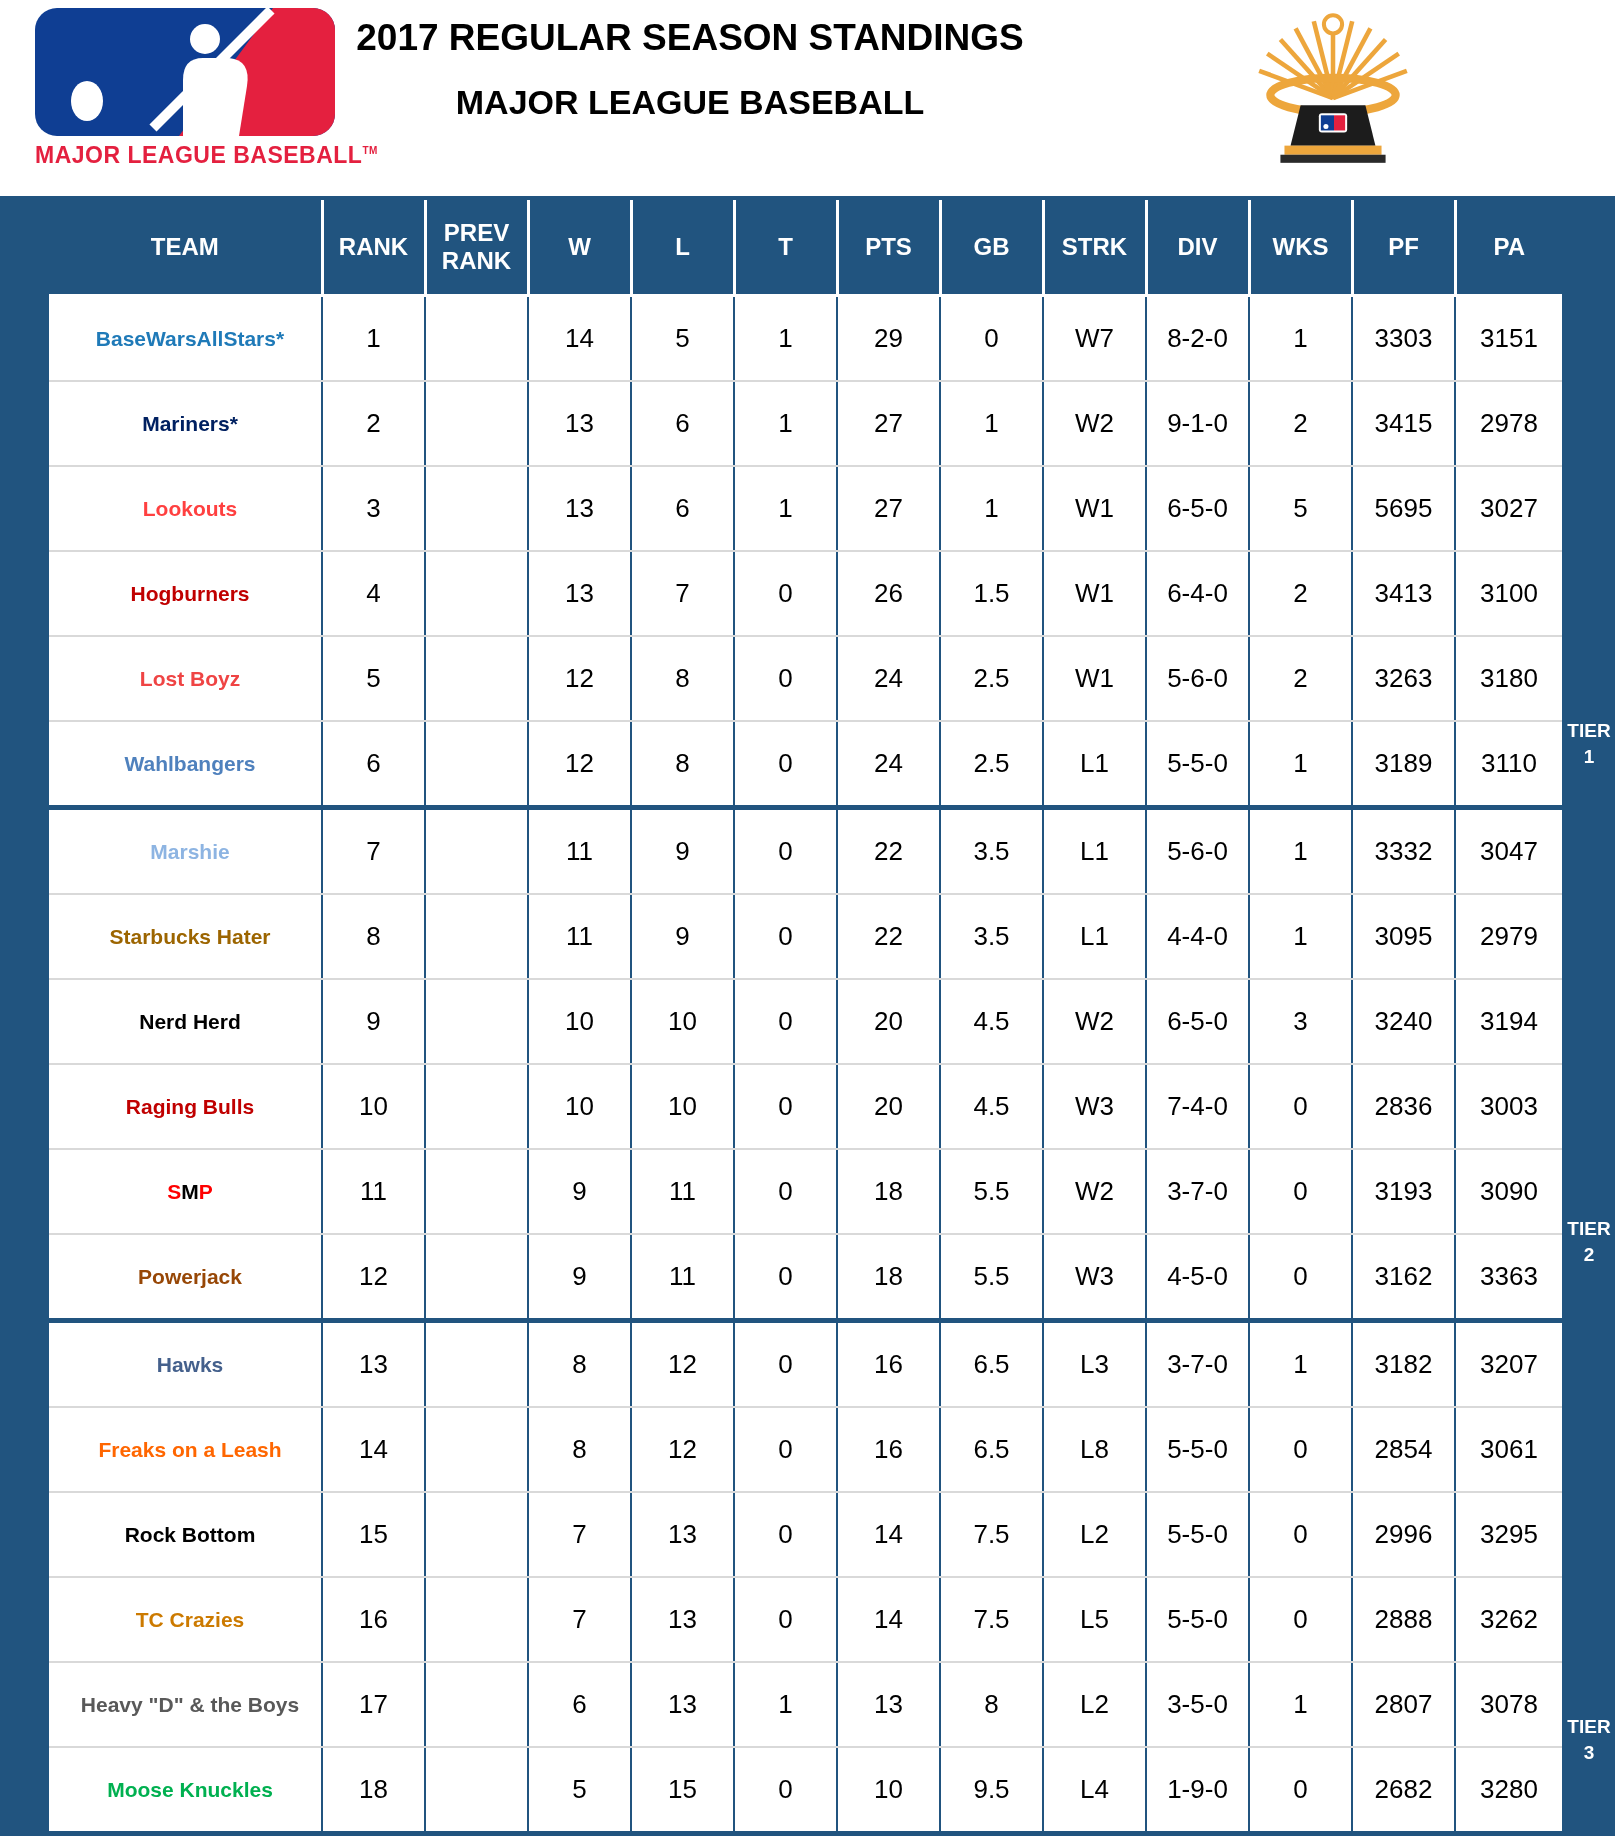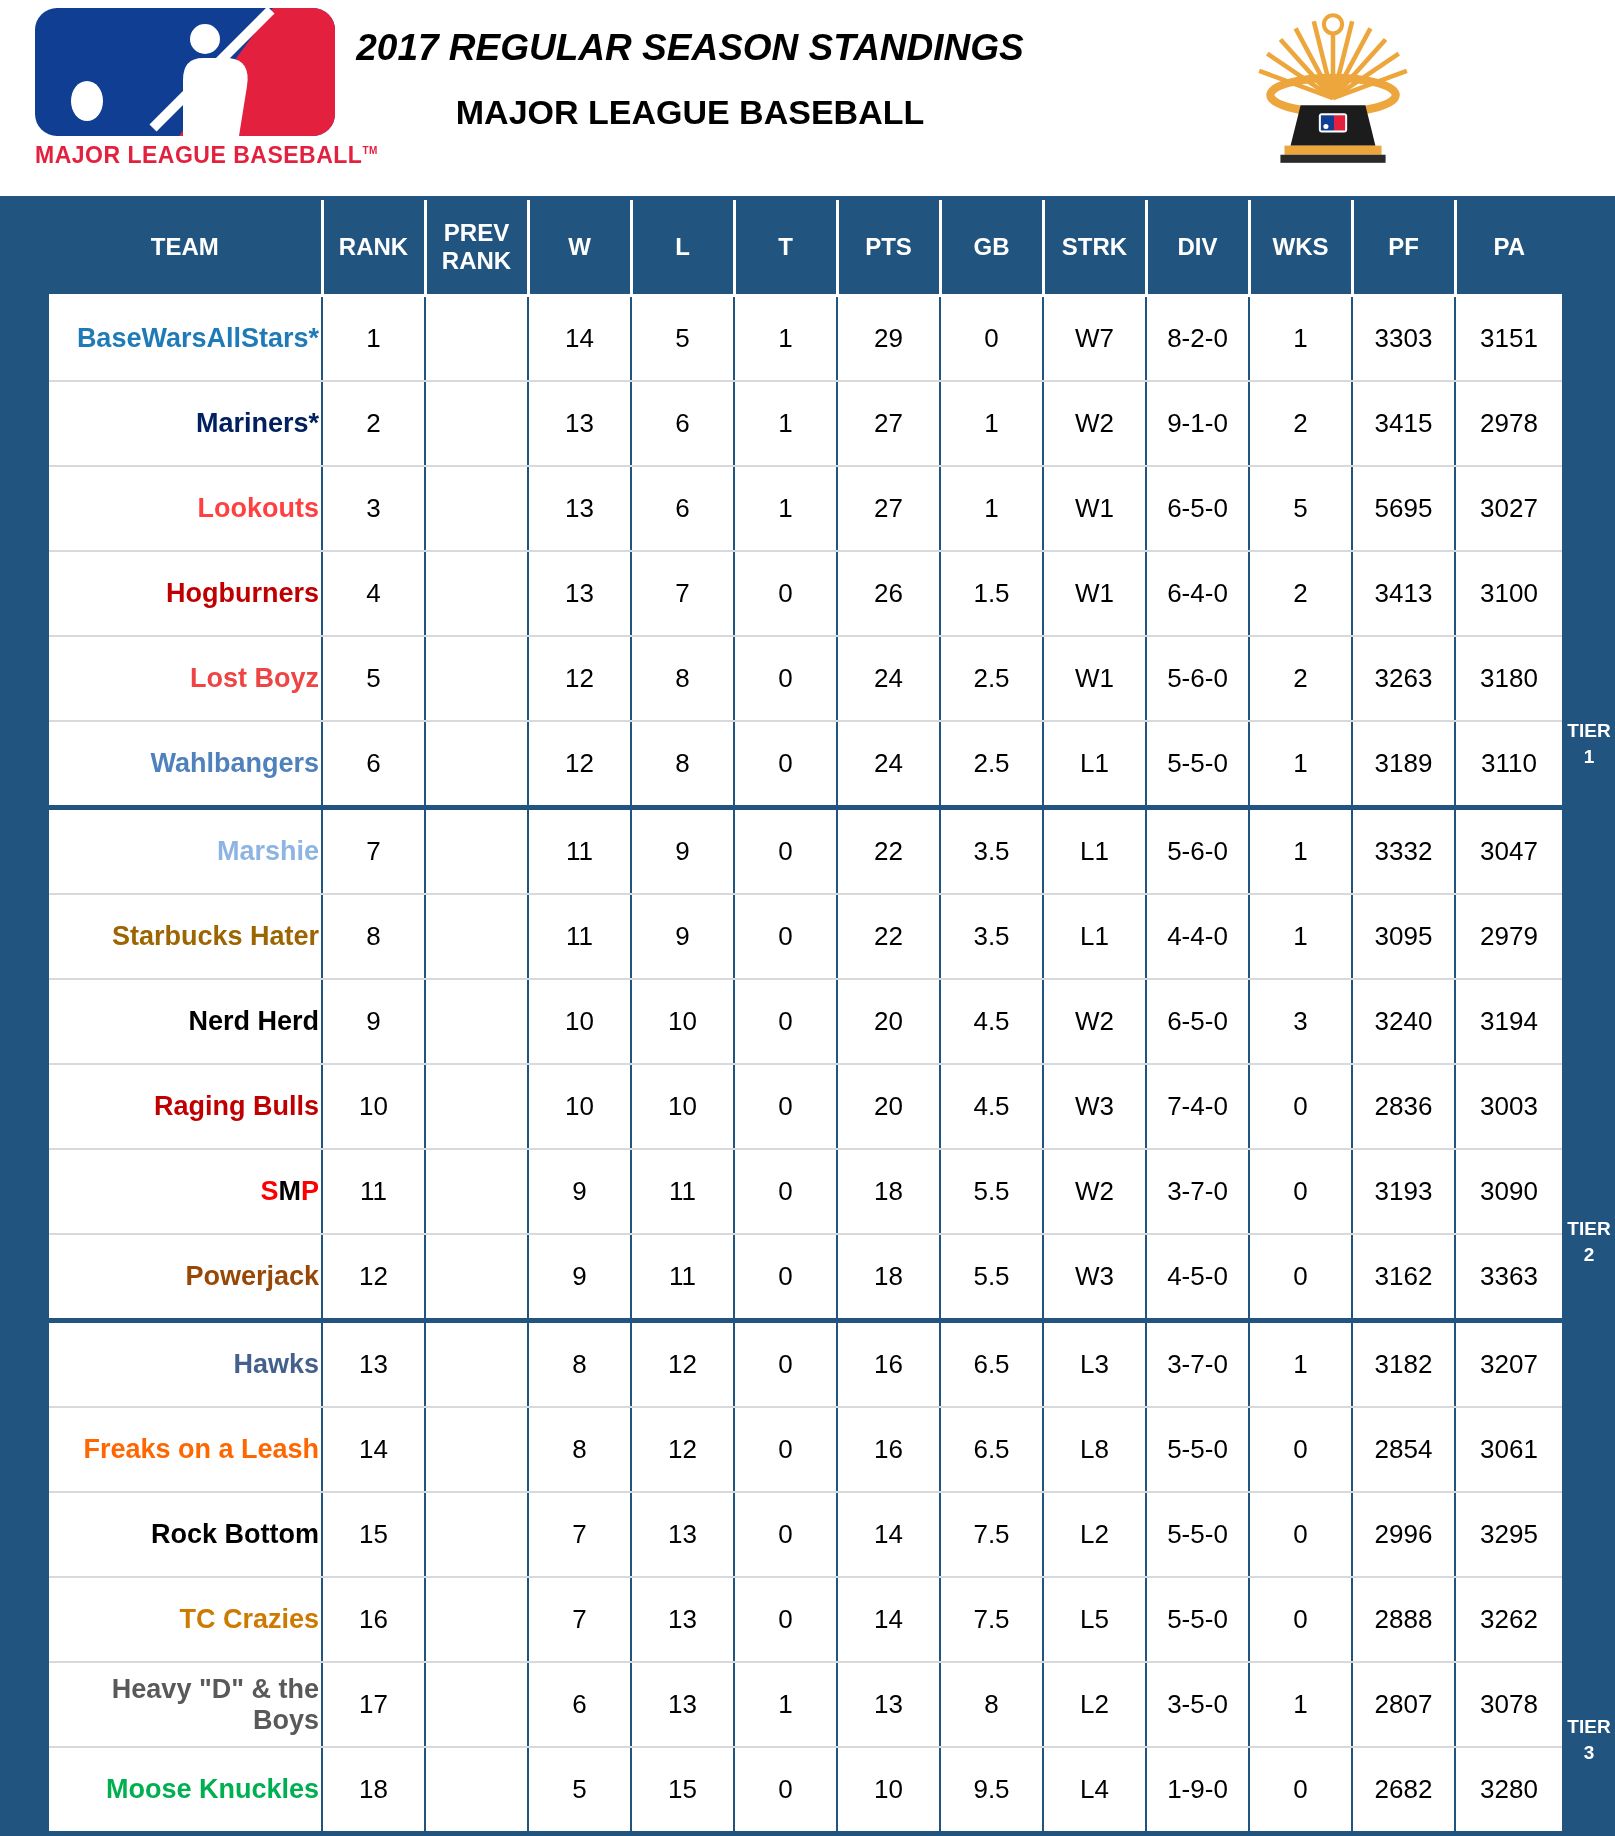--- a/index.html
+++ b/index.html
@@ -13,37 +13,37 @@
   body{font-family:"Liberation Sans", sans-serif;}
   .page{position:relative;width:1615px;height:1836px;background:var(--navy);overflow:hidden;}
 
   
   .top-band{position:absolute;left:0;top:0;width:1615px;height:196px;background:#FFFFFF;}
   .mlb-logo{position:absolute;left:35px;top:8px;width:300px;}
   .mlb-logo .wordmark{margin-top:2px;text-align:right;font-weight:bold;font-size:23px;
       color:var(--logo-red);letter-spacing:.5px;white-space:nowrap;}
   .mlb-logo .wordmark sup{font-size:10px;}
   .titles{position:absolute;left:345px;top:0;width:690px;text-align:center;color:#000;}
-  .title-line1{margin-top:27px;font-size:37px;font-weight:bold;font-style:italic;}
+  .title-line1{margin-top:17px;font-size:37px;font-weight:bold;}
   .title-line2{margin-top:24px;font-size:34px;font-weight:bold;}
   .trophy{position:absolute;left:1242px;top:2px;width:182px;height:172px;}
 
   
   .table-zone{position:absolute;left:45px;top:196px;}
   table.standings{table-layout:fixed;width:1517px;border-collapse:collapse;
       border:4px solid var(--navy);background:#FFFFFF;}
   table.standings th{
       height:94px;background:var(--navy);color:#FFFFFF;font-weight:bold;font-size:24px;
       border:3px solid #FFFFFF;text-align:center;vertical-align:middle;line-height:1.15;
       padding:0 4px;}
   table.standings td{
       height:83px;background:#FFFFFF;font-size:26px;color:#000;text-align:center;
       vertical-align:middle;border-left:2px solid var(--navy);border-right:2px solid var(--navy);
       border-bottom:2px solid var(--row-divider);padding:0 2px;}
-  table.standings td.team{text-align:right;padding-left:12px;font-weight:bold;font-size:27px;}
+  table.standings td.team{text-align:center;padding-left:12px;font-weight:bold;font-size:21px;}
   table.standings tr.tier-end td{border-bottom:5px solid var(--navy);}
 
   
   .tier-label{position:absolute;left:1564px;width:50px;text-align:center;color:#FFFFFF;
       font-weight:bold;font-size:19px;line-height:26px;}
   .tier-label.tier-1{top:718px;}
   .tier-label.tier-2{top:1216px;}
   .tier-label.tier-3{top:1714px;}
 
   

